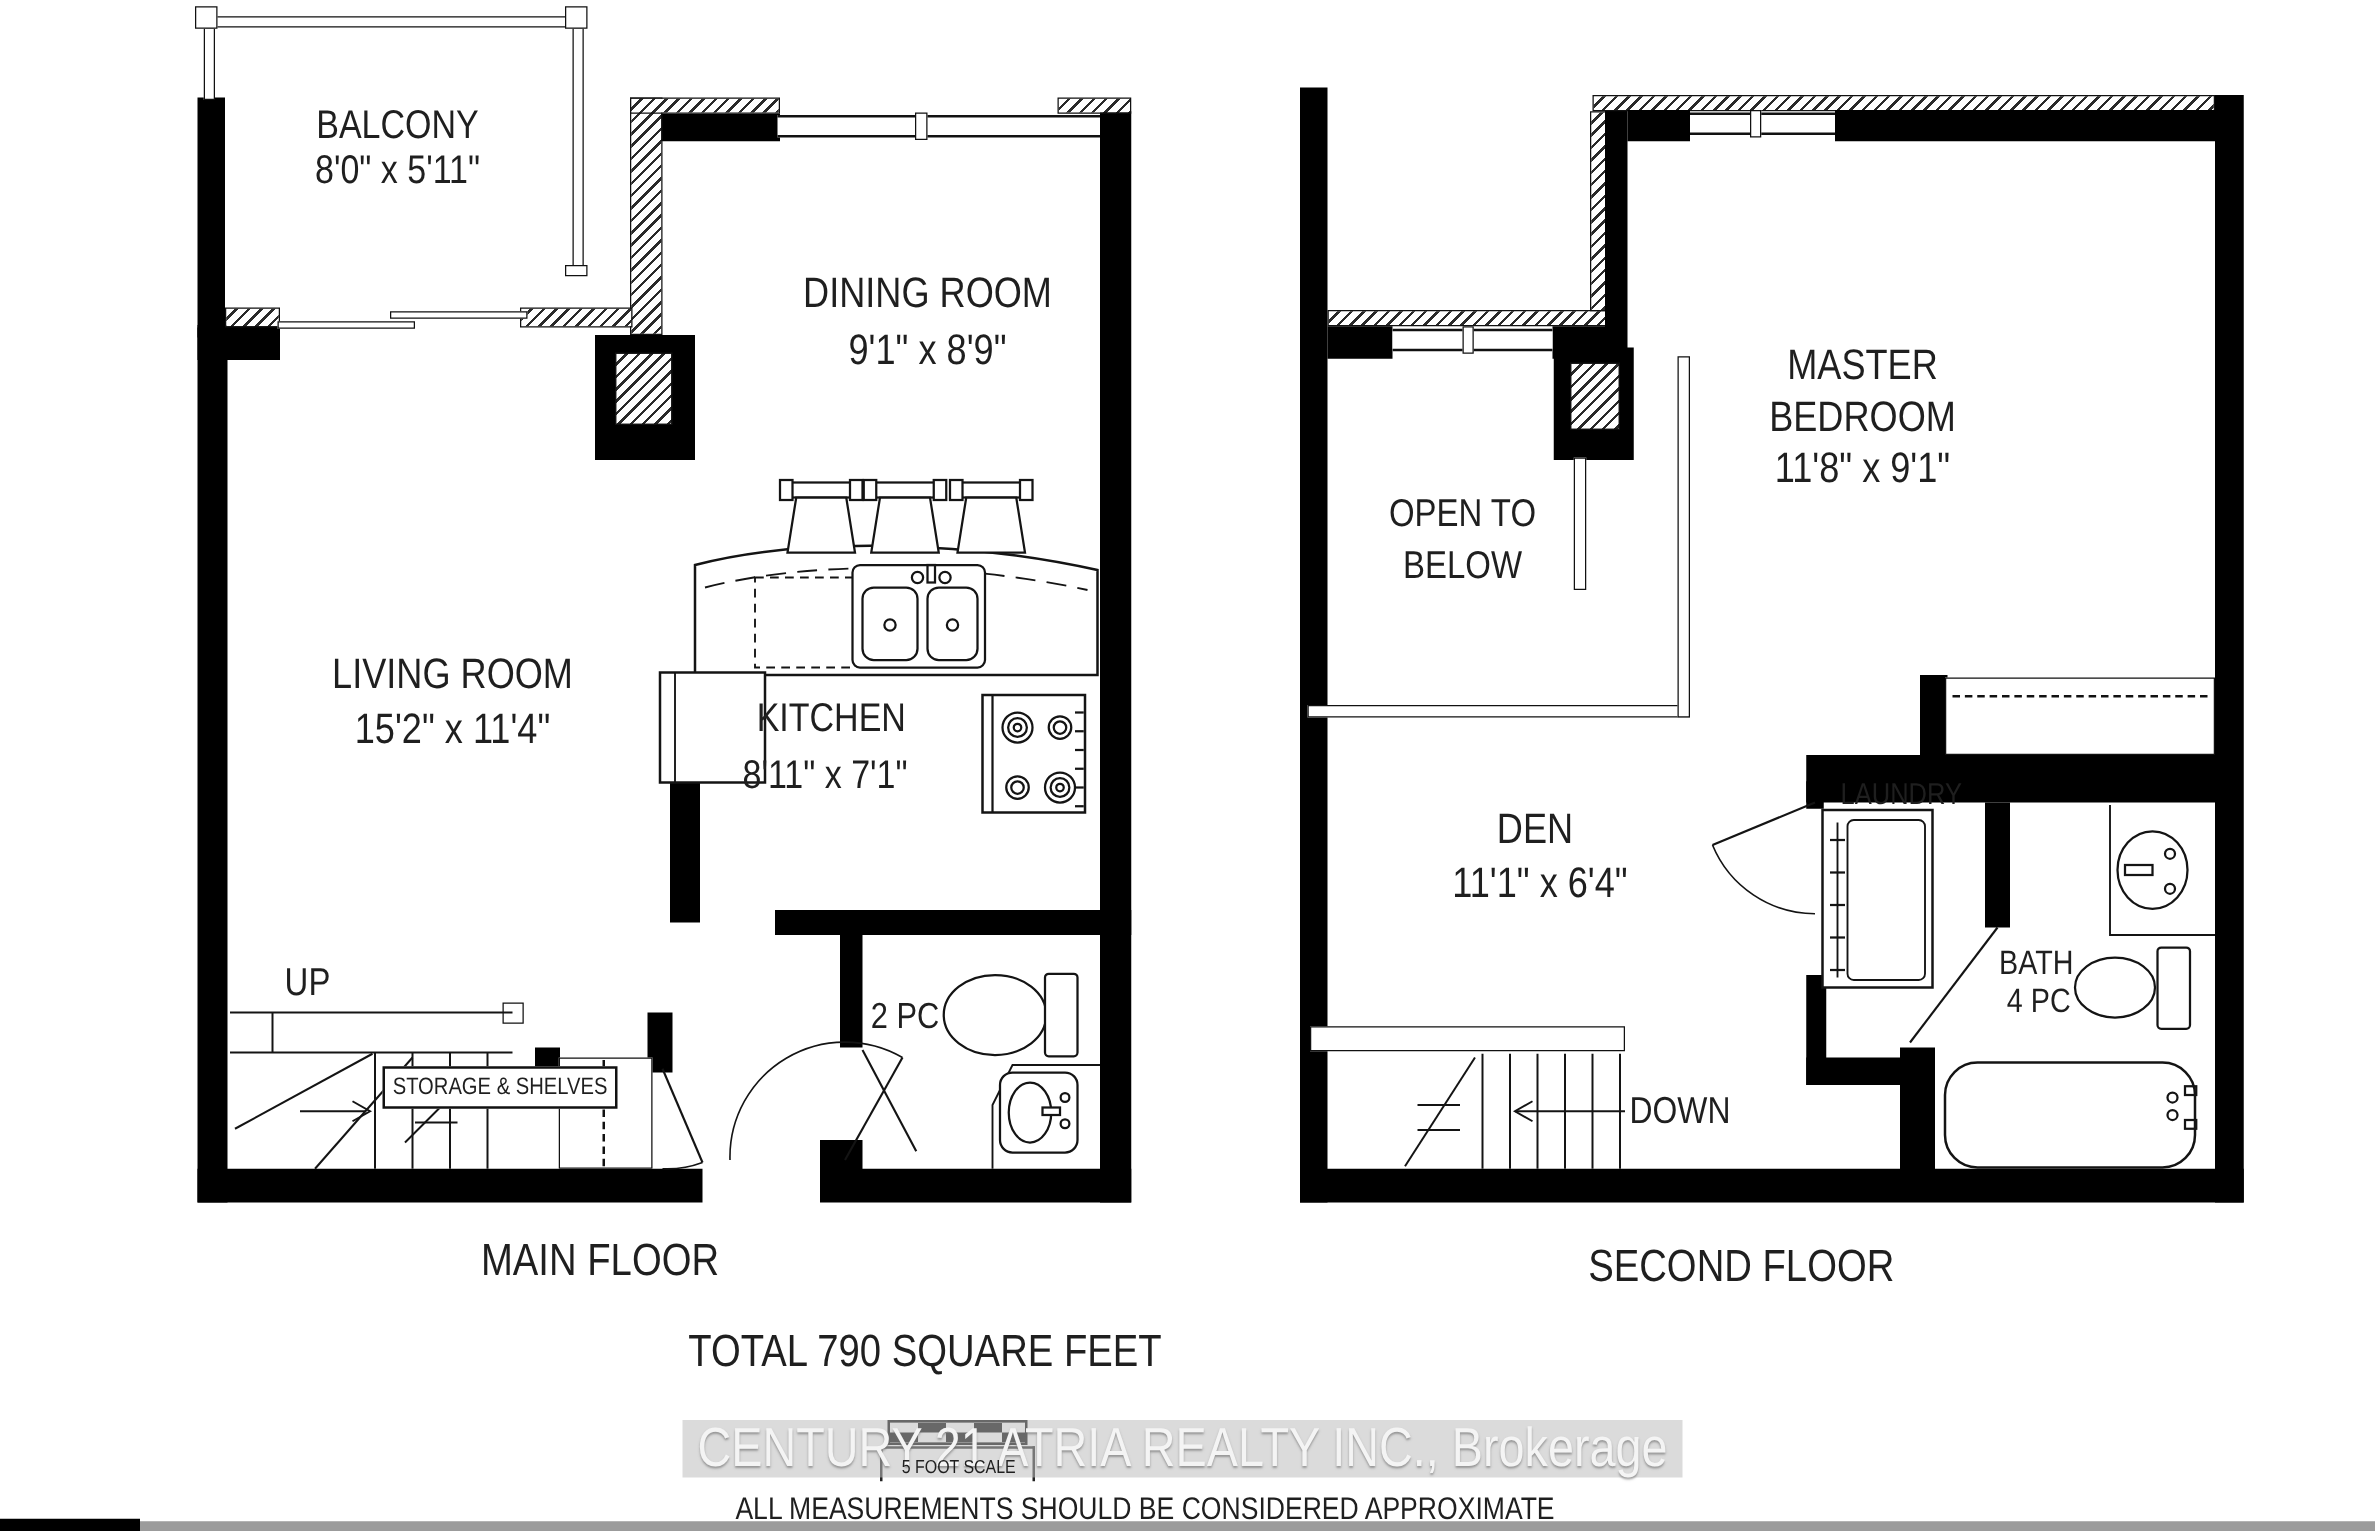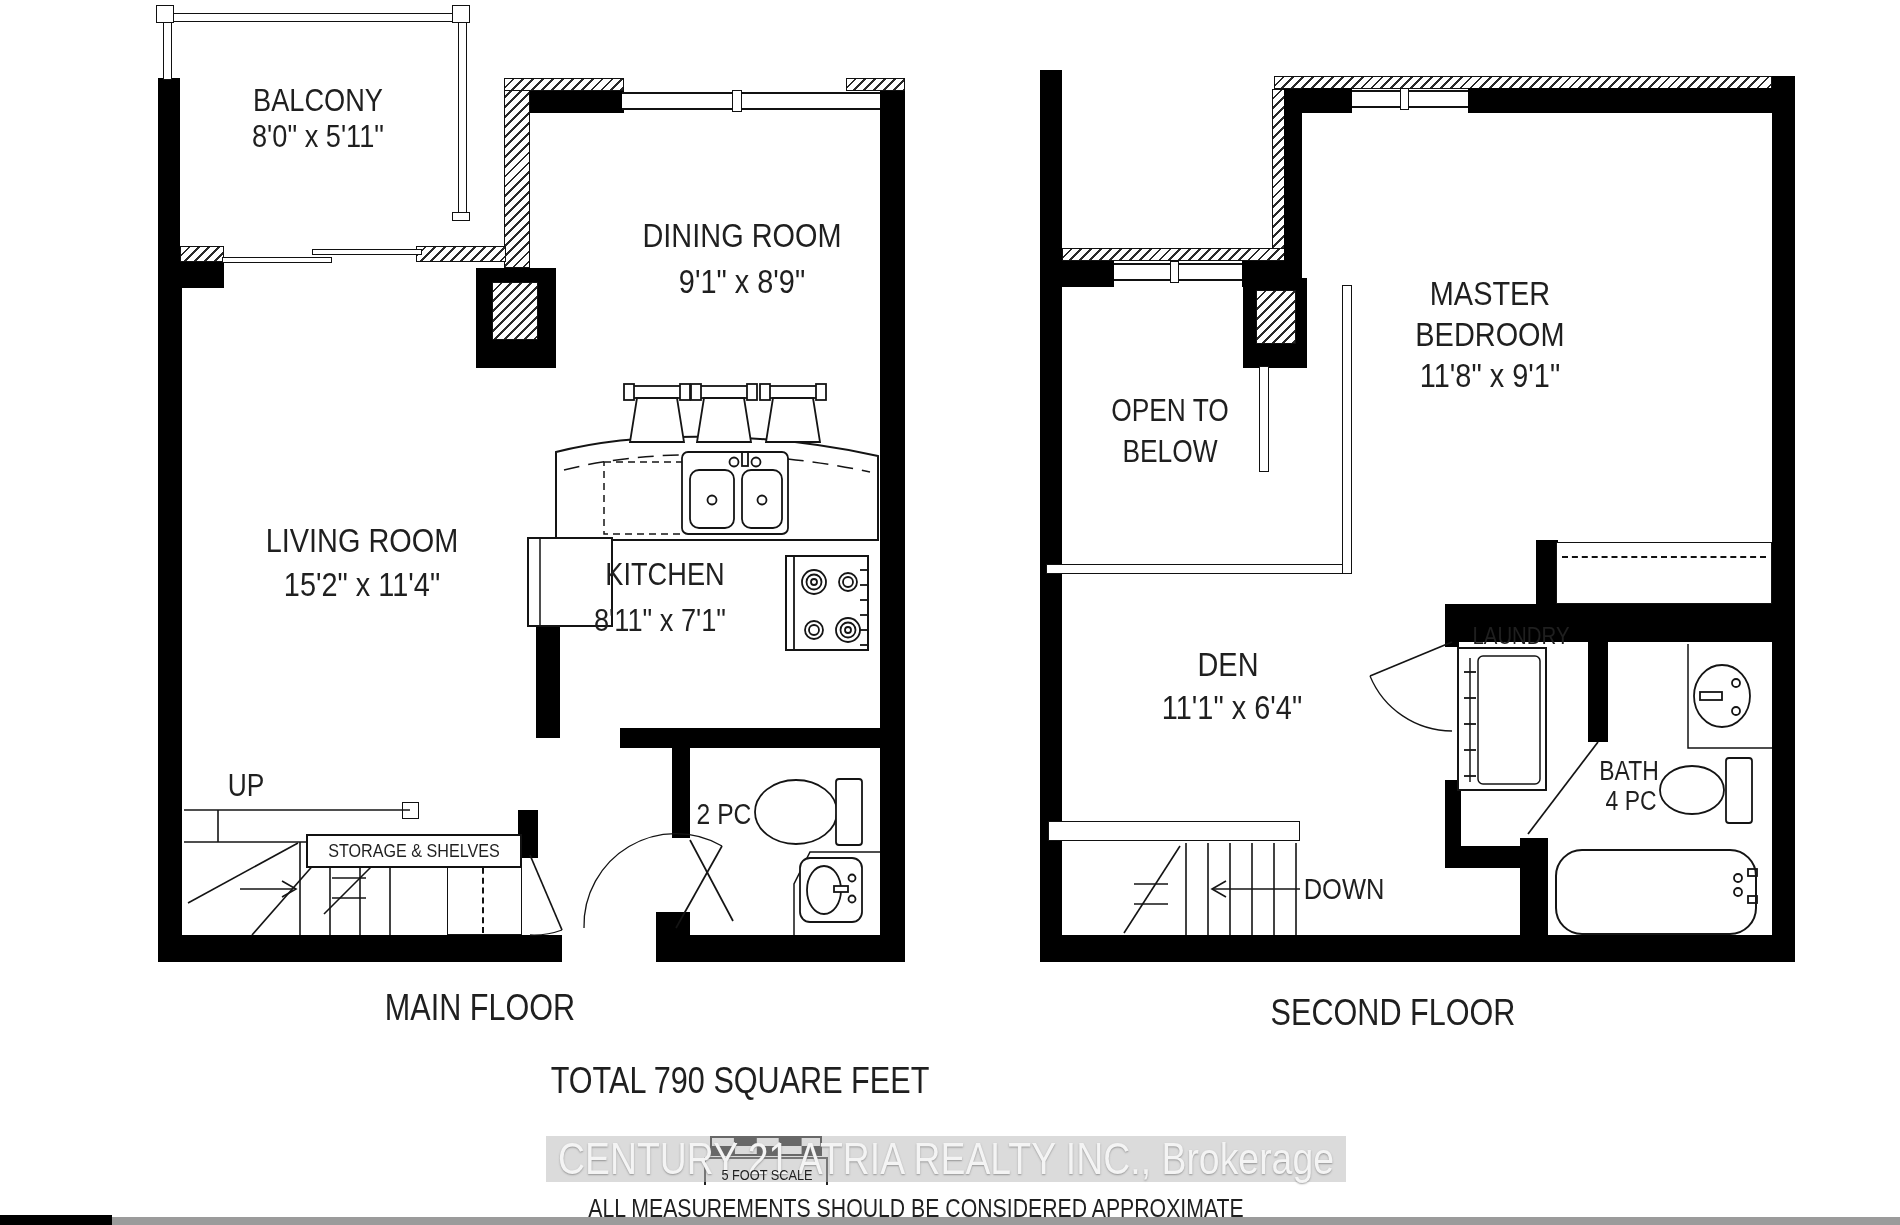--- a/index.html
+++ b/index.html
@@ -8,21 +8,21 @@
   .w{position:absolute;background:#000;}
   .h{position:absolute;background:repeating-linear-gradient(135deg,#ffffff 0 5px,#2a2a2a 5px 7px);
      border:1.5px solid #111;box-sizing:border-box;}
   .tb{position:absolute;background:#fff;border:1.5px solid #111;box-sizing:border-box;}
   .win{position:absolute;background:#fff;border-top:2px solid #111;border-bottom:2px solid #111;box-sizing:border-box;}
   .lbl{position:absolute;transform:translate(-50%,-50%) scaleX(0.85);transform-origin:center;
        color:#1f1f1f;white-space:nowrap;z-index:6;letter-spacing:0;}
   .dashv{position:absolute;border-left:2px dashed #111;}
   .dashh{position:absolute;border-top:2px dashed #111;}
   svg.overlay{position:absolute;left:0;top:0;z-index:4;pointer-events:none;}
-  .storagebox{position:absolute;left:306px;top:834px;width:216px;height:34px;background:#fff;
+  .storagebox{position:absolute;left:306px;top:853px;width:188px;height:34px;background:#fff;
        border:2px solid #111;box-sizing:border-box;display:flex;align-items:center;justify-content:center;z-index:5;}
   .storagebox span{font-size:19px;transform:scaleX(0.85);white-space:nowrap;color:#1f1f1f;}
   .wmband{position:absolute;left:546px;top:1136px;width:800px;height:46px;background:rgba(189,189,189,0.55);z-index:7;}
   .wmtext{position:absolute;left:946px;top:1159px;font-size:44px;color:#f4f4f4;
        text-shadow:0 1px 2px rgba(110,110,110,.65);z-index:8;}
   .scalebar{position:absolute;left:710px;top:1136px;width:112px;height:20px;border:2px solid #000;box-sizing:border-box;
        background:repeating-conic-gradient(#000 0% 25%,#fff 25% 50%);background-size:44.8px 16px;z-index:6;}
   .tick{position:absolute;background:#222;z-index:6;}
   .botblack{position:absolute;left:0;top:1215px;width:112px;height:10px;background:#000;}
   .botgray{position:absolute;left:112px;top:1217px;width:1788px;height:8px;background:#9b9b9b;}

